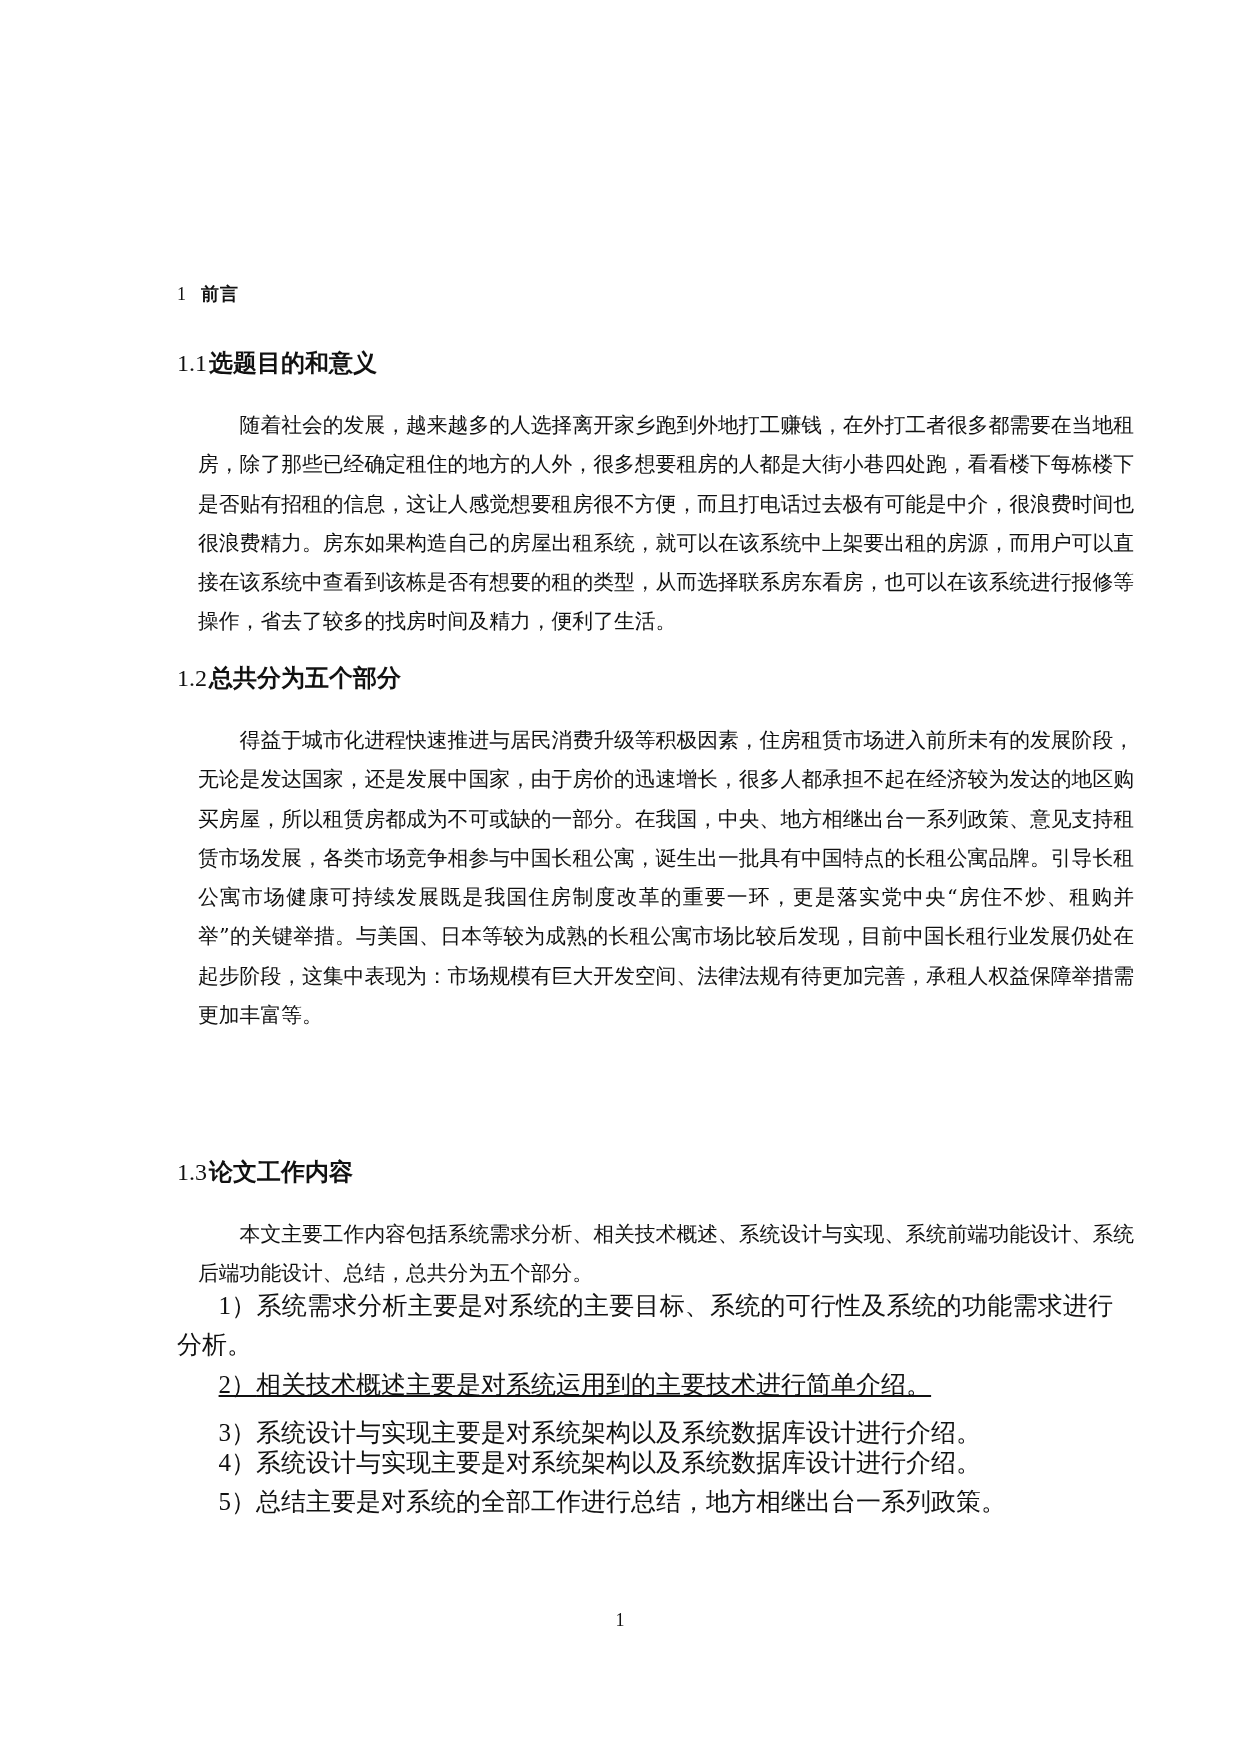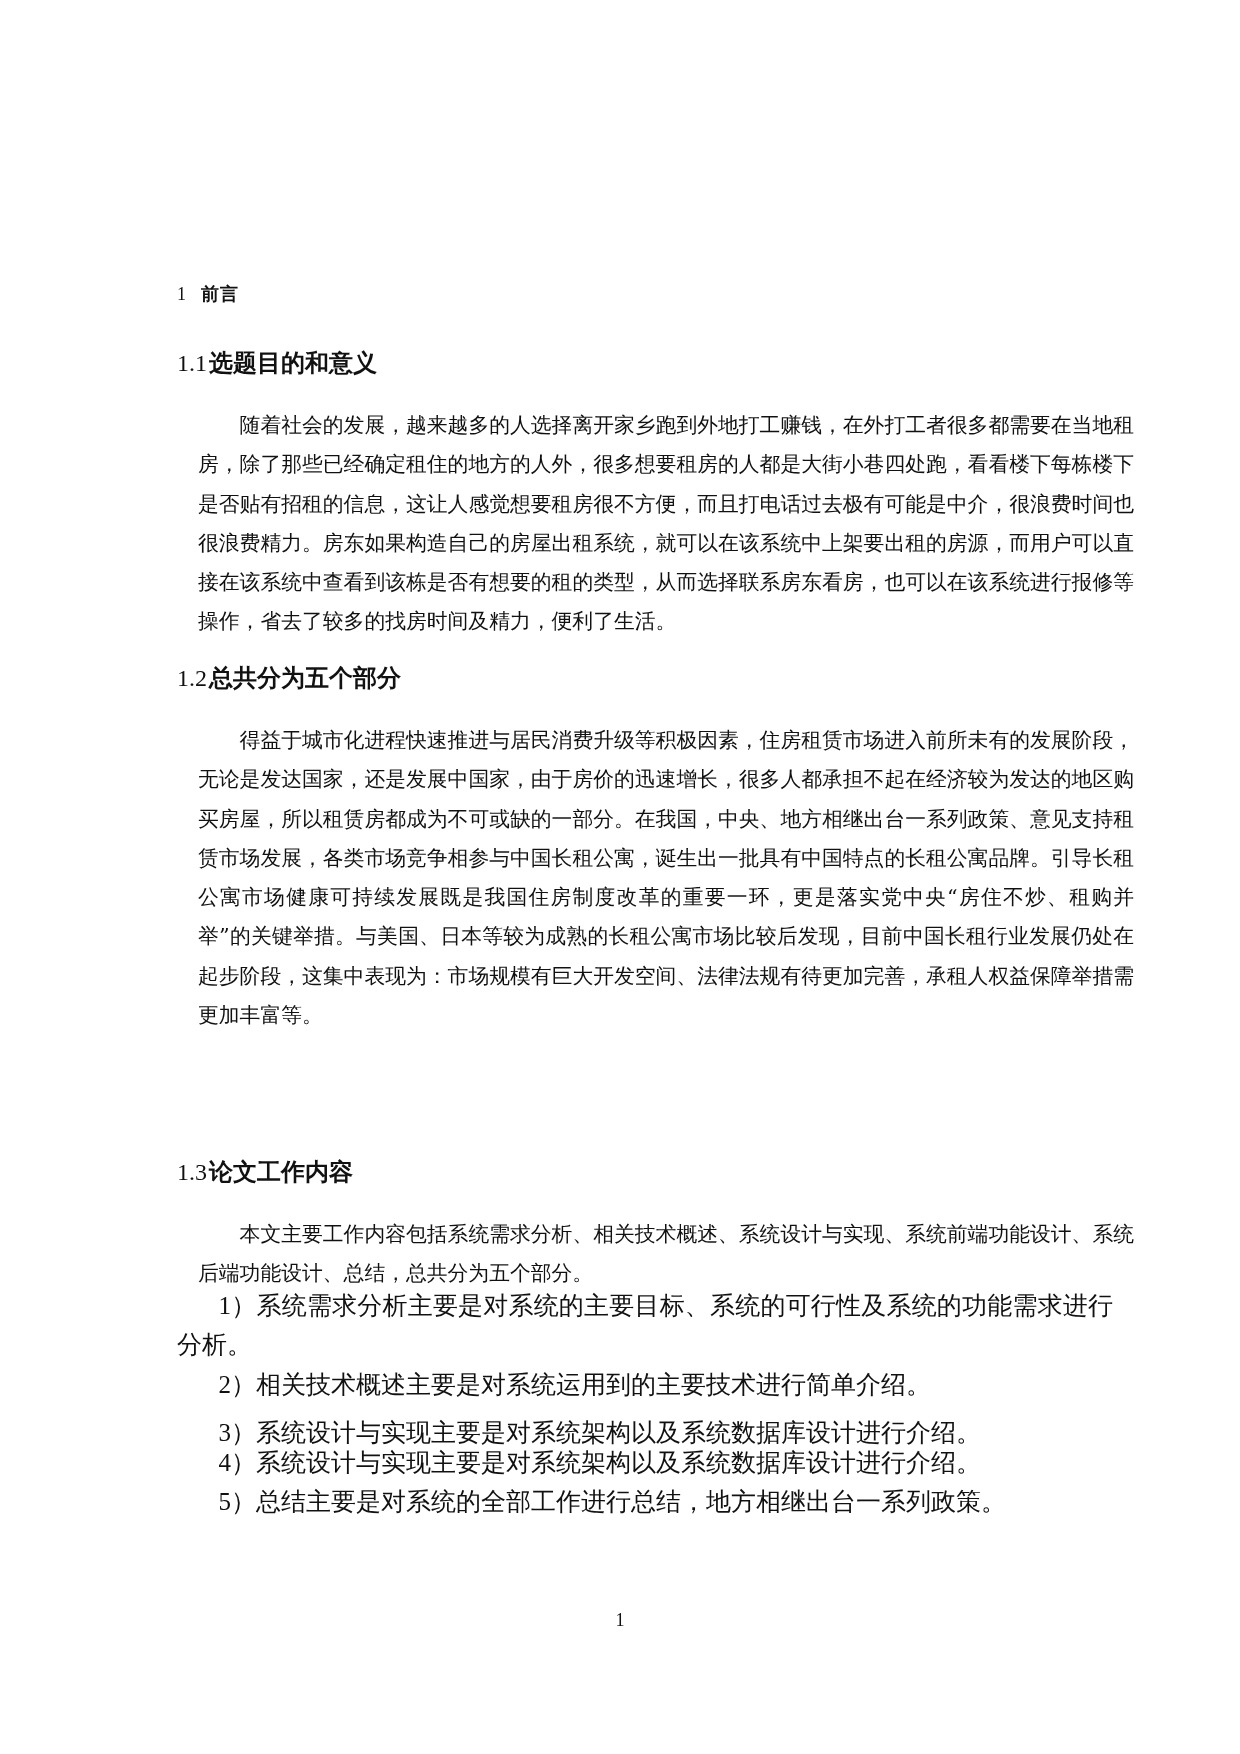--- a/index.html
+++ b/index.html
@@ -38,20 +38,20 @@
     <span class="num">1.2</span><span>总共分为五个部分</span>
   </div>
   <p class="para" style="top:713px;">得益于城市化进程快速推进与居民消费升级等积极因素，住房租赁市场进入前所未有的发展阶段，无论是发达国家，还是发展中国家，由于房价的迅速增长，很多人都承担不起在经济较为发达的地区购买房屋，所以租赁房都成为不可或缺的一部分。在我国，中央、地方相继出台一系列政策、意见支持租赁市场发展，各类市场竞争相参与中国长租公寓，诞生出一批具有中国特点的长租公寓品牌。引导长租公寓市场健康可持续发展既是我国住房制度改革的重要一环，更是落实党中央“房住不炒、租购并举”的关键举措。与美国、日本等较为成熟的长租公寓市场比较后发现，目前中国长租行业发展仍处在起步阶段，这集中表现为：市场规模有巨大开发空间、法律法规有待更加完善，承租人权益保障举措需更加丰富等。</p>
 
   <div class="h2" style="top:1156px;">
     <span class="num">1.3</span><span>论文工作内容</span>
   </div>
   <p class="para" style="top:1207px;">本文主要工作内容包括系统需求分析、相关技术概述、系统设计与实现、系统前端功能设计、系统后端功能设计、总结，总共分为五个部分。</p>
 
   <p class="item" style="top:1286px;"><span class="n">1）</span><span>系统需求分析主要是对系统的主要目标、系统的可行性及系统的功能需求进行分析。</span></p>
-  <p class="item" style="top:1365px;"><span class="n">2）</span><span>相关技术概述主要是对系统运用到的主要技术进行简单介绍。</span></p>
+  <p class="item" style="top:1365px;text-decoration:underline;"><span class="n">2）</span><span>相关技术概述主要是对系统运用到的主要技术进行简单介绍。</span></p>
   <p class="item" style="top:1404px;margin-top:9px;"><span class="n">3）</span><span>系统设计与实现主要是对系统架构以及系统数据库设计进行介绍。</span></p>
   <p class="item" style="top:1443px;"><span class="n">4）</span><span>系统设计与实现主要是对系统架构以及系统数据库设计进行介绍。</span></p>
   <p class="item" style="top:1482px;"><span class="n">5）</span><span>总结主要是对系统的全部工作进行总结，地方相继出台一系列政策。</span></p>
 
 </div>
 
 <div class="pagenum">1</div>
 
 </body></html>

